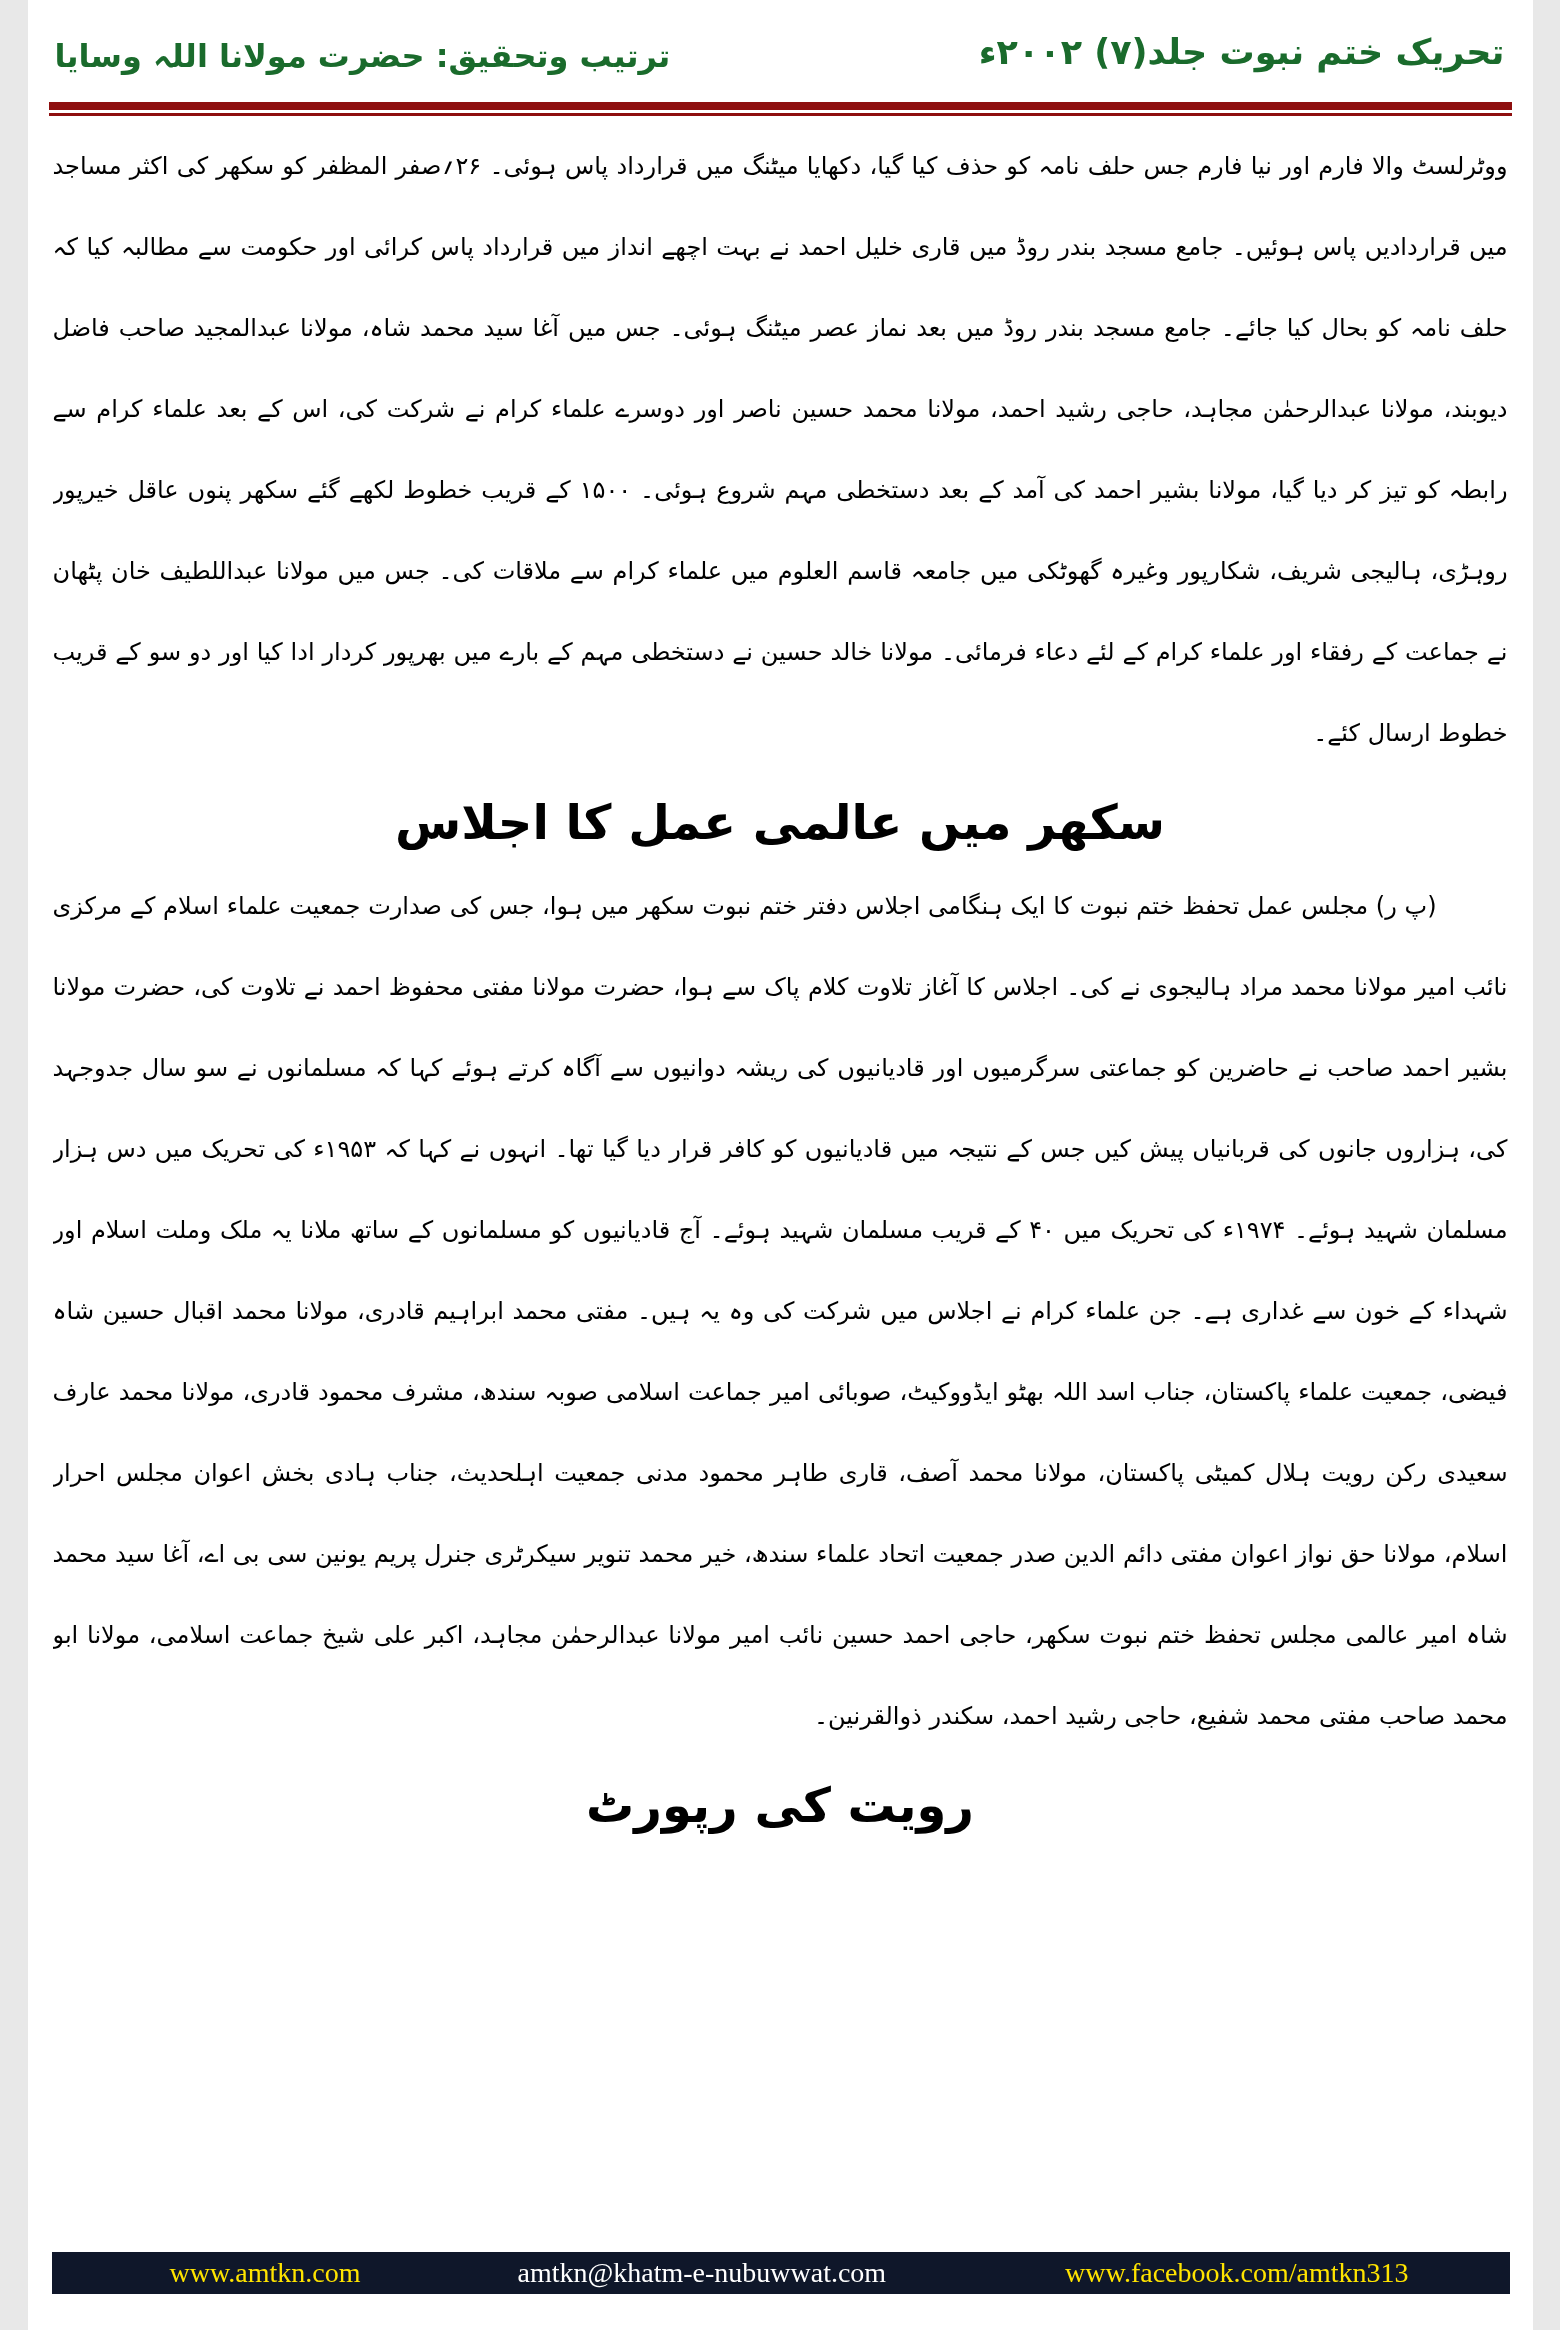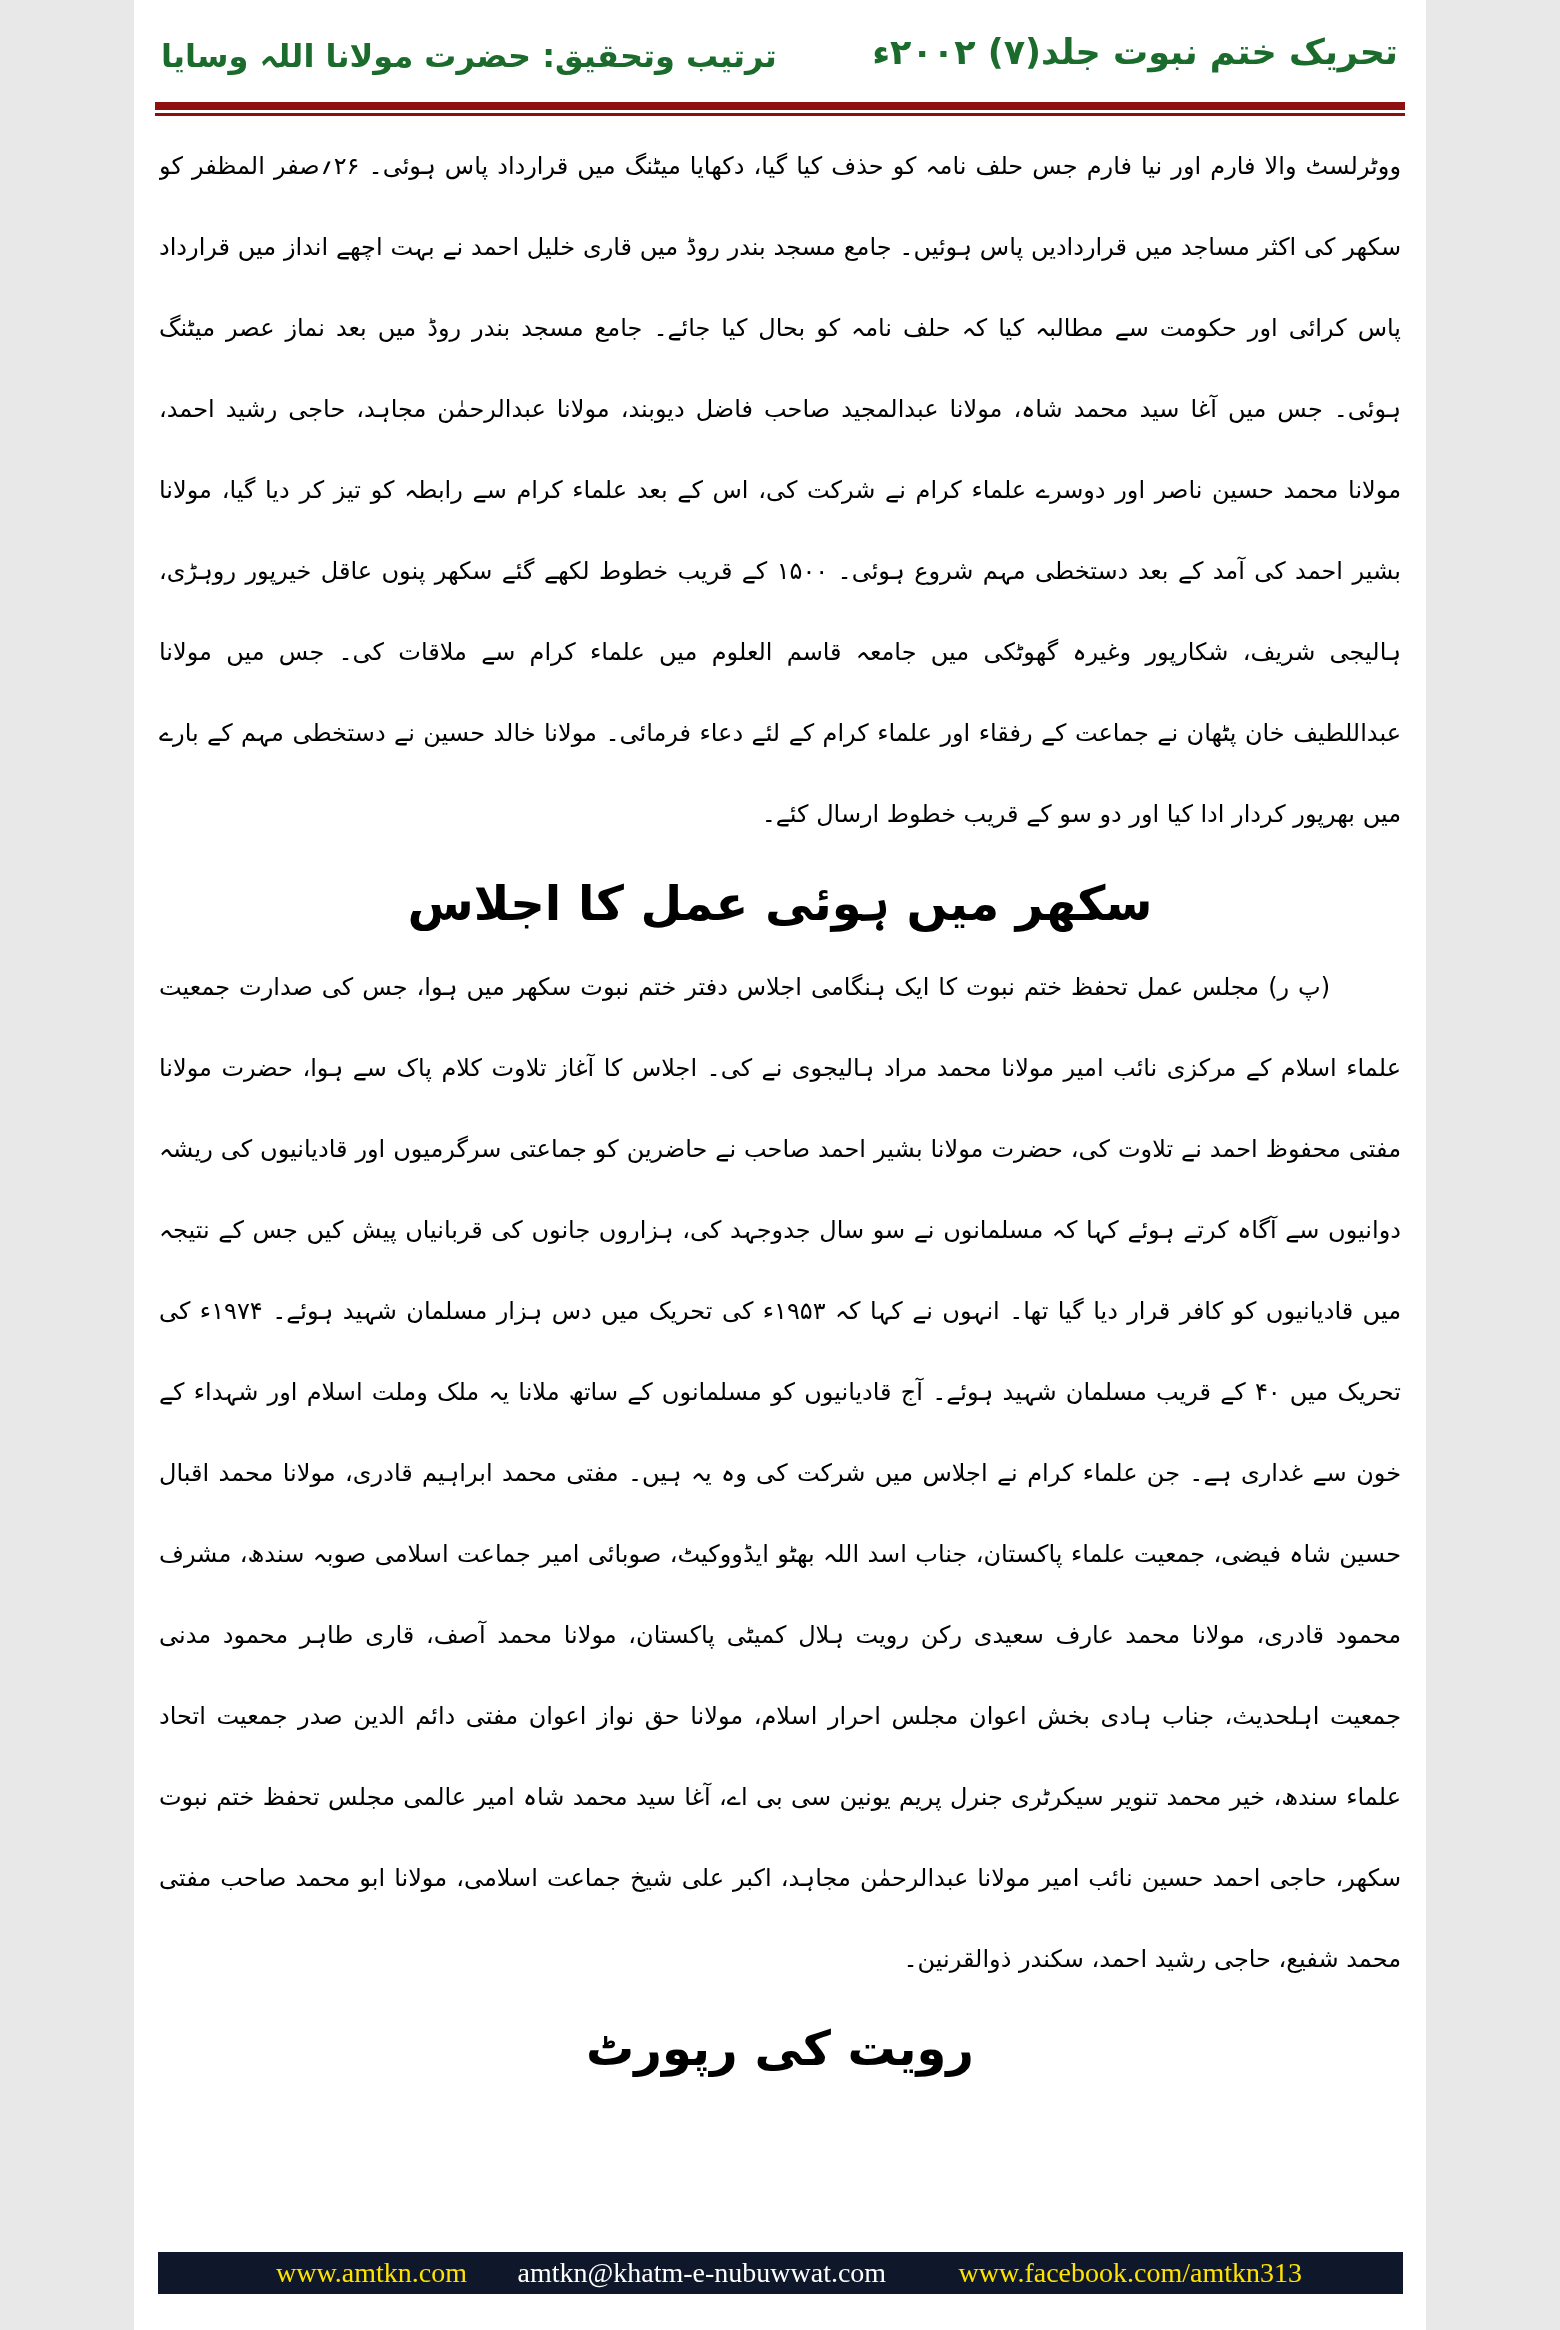--- a/index.html
+++ b/index.html
@@ -1,19 +1,19 @@
 <!DOCTYPE html>
 <html lang="ur" style="font-size:13.4px"><head>
 <meta charset="utf-8">
 <style>
   * { margin: 0; padding: 0; box-sizing: border-box; }
   html, body { background: #e8e8e8; }
   .page {
     position: relative;
-    width: 1292px;
+    width: 1505px;
     height: 2330px;
     margin: 0 auto;
     background: #ffffff;
     overflow: hidden;
     font-family: "DejaVu Sans", sans-serif;
   }
 
   
   .page-header { position: absolute; top: 0; left: 0; right: 0; height: 101px; }
   .hdr-right {
@@ -89,21 +89,21 @@
 
   <div class="hdr-rule">
     <div class="thick"></div>
     <div class="gap"></div>
     <div class="thin"></div>
   </div>
 
   <main class="doc-body">
     <p class="para" lang="ur">ووٹرلسٹ والا فارم اور نیا فارم جس حلف نامہ کو حذف کیا گیا، دکھایا میٹنگ میں قرارداد پاس ہوئی۔ ۲۶؍صفر المظفر کو سکھر کی اکثر مساجد میں قراردادیں پاس ہوئیں۔ جامع مسجد بندر روڈ میں قاری خلیل احمد نے بہت اچھے انداز میں قرارداد پاس کرائی اور حکومت سے مطالبہ کیا کہ حلف نامہ کو بحال کیا جائے۔ جامع مسجد بندر روڈ میں بعد نماز عصر میٹنگ ہوئی۔ جس میں آغا سید محمد شاہ، مولانا عبدالمجید صاحب فاضل دیوبند، مولانا عبدالرحمٰن مجاہد، حاجی رشید احمد، مولانا محمد حسین ناصر اور دوسرے علماء کرام نے شرکت کی، اس کے بعد علماء کرام سے رابطہ کو تیز کر دیا گیا، مولانا بشیر احمد کی آمد کے بعد دستخطی مہم شروع ہوئی۔ ۱۵۰۰ کے قریب خطوط لکھے گئے سکھر پنوں عاقل خیرپور روہڑی، ہالیجی شریف، شکارپور وغیرہ گھوٹکی میں جامعہ قاسم العلوم میں علماء کرام سے ملاقات کی۔ جس میں مولانا عبداللطیف خان پٹھان نے جماعت کے رفقاء اور علماء کرام کے لئے دعاء فرمائی۔ مولانا خالد حسین نے دستخطی مہم کے بارے میں بھرپور کردار ادا کیا اور دو سو کے قریب خطوط ارسال کئے۔</p>
 
-    <h2 class="section-heading" lang="ur">سکھر میں ہوئی عمل کا اجلاس</h2>
+    <h2 class="section-heading" lang="ur">سکھر میں عالمی عمل کا اجلاس</h2>
 
     <p class="para indented" lang="ur">(پ ر) مجلس عمل تحفظ ختم نبوت کا ایک ہنگامی اجلاس دفتر ختم نبوت سکھر میں ہوا، جس کی صدارت جمعیت علماء اسلام کے مرکزی نائب امیر مولانا محمد مراد ہالیجوی نے کی۔ اجلاس کا آغاز تلاوت کلام پاک سے ہوا، حضرت مولانا مفتی محفوظ احمد نے تلاوت کی، حضرت مولانا بشیر احمد صاحب نے حاضرین کو جماعتی سرگرمیوں اور قادیانیوں کی ریشہ دوانیوں سے آگاہ کرتے ہوئے کہا کہ مسلمانوں نے سو سال جدوجہد کی، ہزاروں جانوں کی قربانیاں پیش کیں جس کے نتیجہ میں قادیانیوں کو کافر قرار دیا گیا تھا۔ انہوں نے کہا کہ ۱۹۵۳ء کی تحریک میں دس ہزار مسلمان شہید ہوئے۔ ۱۹۷۴ء کی تحریک میں ۴۰ کے قریب مسلمان شہید ہوئے۔ آج قادیانیوں کو مسلمانوں کے ساتھ ملانا یہ ملک وملت اسلام اور شہداء کے خون سے غداری ہے۔ جن علماء کرام نے اجلاس میں شرکت کی وہ یہ ہیں۔ مفتی محمد ابراہیم قادری، مولانا محمد اقبال حسین شاہ فیضی، جمعیت علماء پاکستان، جناب اسد اللہ بھٹو ایڈووکیٹ، صوبائی امیر جماعت اسلامی صوبہ سندھ، مشرف محمود قادری، مولانا محمد عارف سعیدی رکن رویت ہلال کمیٹی پاکستان، مولانا محمد آصف، قاری طاہر محمود مدنی جمعیت اہلحدیث، جناب ہادی بخش اعوان مجلس احرار اسلام، مولانا حق نواز اعوان مفتی دائم الدین صدر جمعیت اتحاد علماء سندھ، خیر محمد تنویر سیکرٹری جنرل پریم یونین سی بی اے، آغا سید محمد شاہ امیر عالمی مجلس تحفظ ختم نبوت سکھر، حاجی احمد حسین نائب امیر مولانا عبدالرحمٰن مجاہد، اکبر علی شیخ جماعت اسلامی، مولانا ابو محمد صاحب مفتی محمد شفیع، حاجی رشید احمد، سکندر ذوالقرنین۔</p>
 
     <h2 class="section-heading" lang="ur">رویت کی رپورٹ</h2>
 
   </main>
 
   <footer class="footer-bar">
     <span class="site">www.amtkn.com</span>
     <span class="email">amtkn@khatm-e-nubuwwat.com</span>

